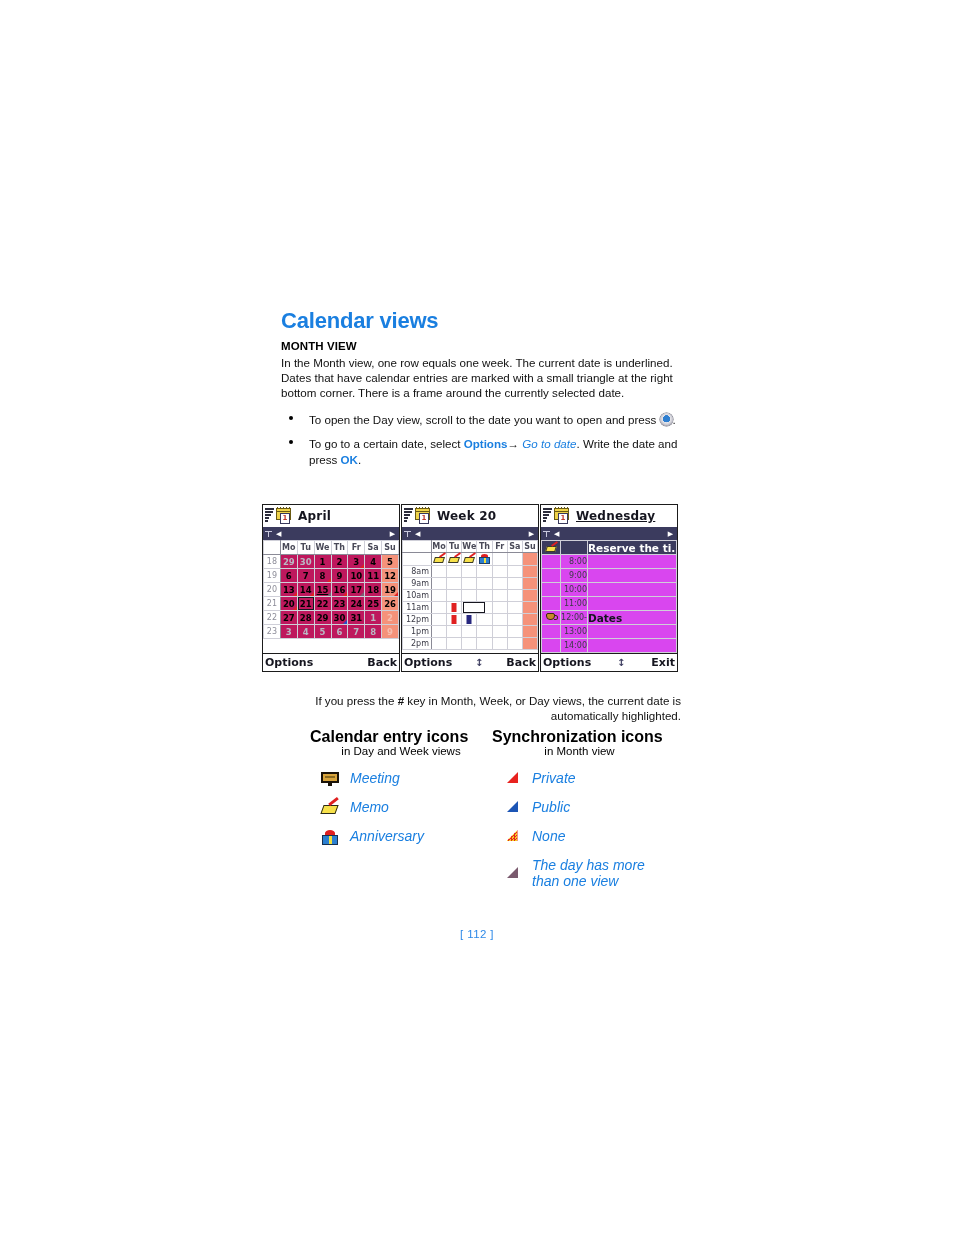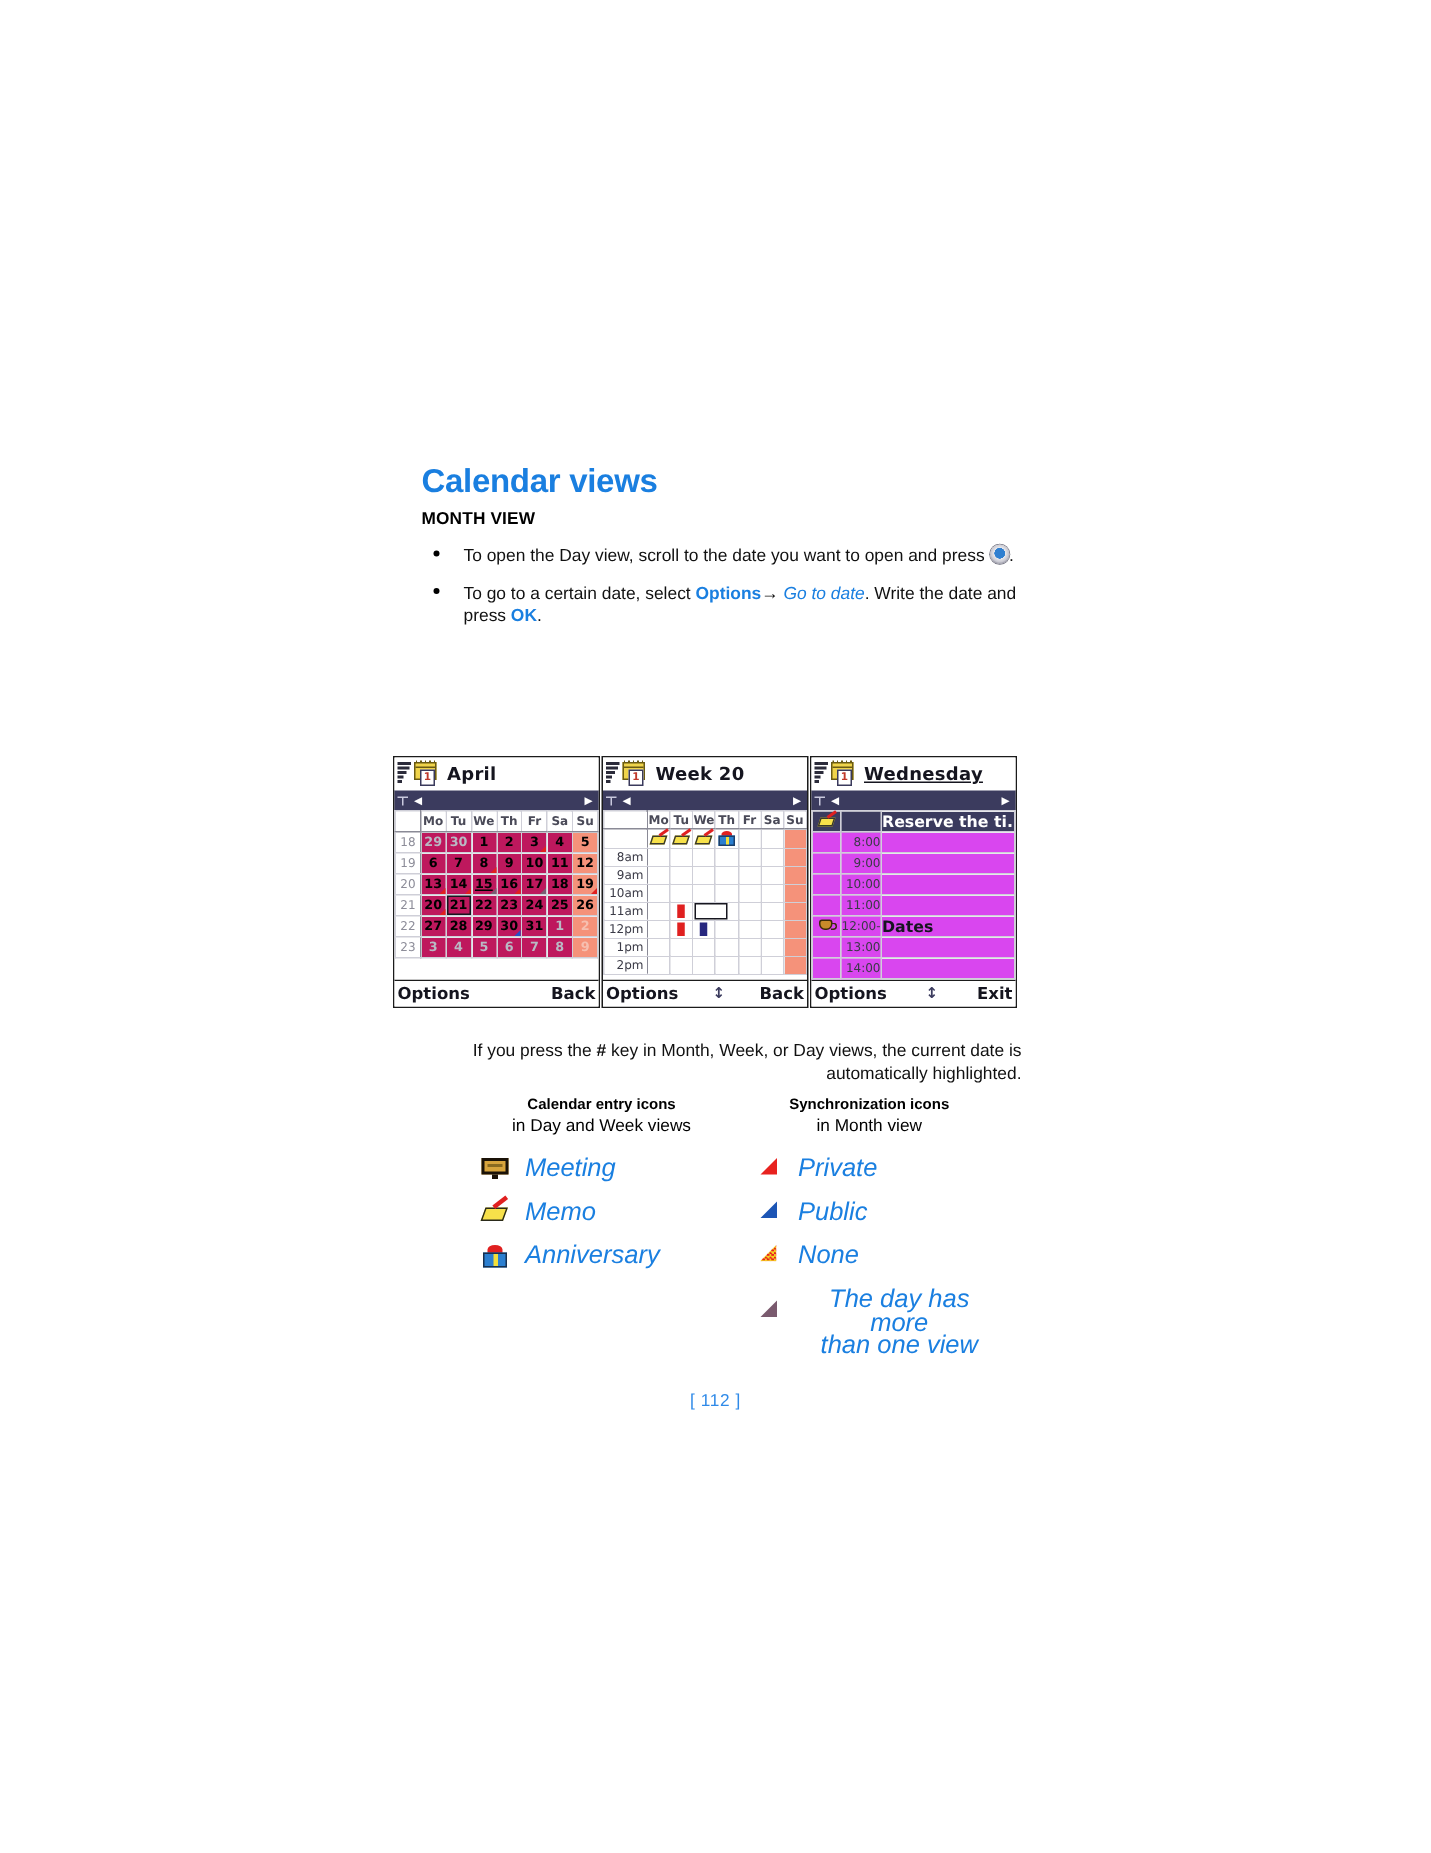--- a/index.html
+++ b/index.html
@@ -465,22 +465,21 @@
     top: 730px;
     width: 400px;
   }
   .legend-cols {
     display: flex;
   }
   .legend-col { }
   .legend-col.left { width: 182px; margin-left: 29px; }
   .legend-col.right { width: 175px; }
   .legend-head {
-    text-align: center;
-    font-size: 10px;
+    font-size: 16px;
     font-weight: bold;
     color: #000;
     line-height: 14px;
   }
   .legend-sub {
     text-align: center;
     font-size: 11.5px;
     font-weight: normal;
     color: #000;
     line-height: 15px;
@@ -494,25 +493,24 @@
   }
   .legend-icon-cell {
     width: 40px;
     flex: none;
     display: flex;
     justify-content: center;
     align-items: flex-start;
     padding-top: 1px;
   }
   .legend-label {
-    font-size: 17px;
+    font-size: 14px;
     font-style: italic;
     color: #1a7fe0;
     line-height: 15.5px;
-    text-align: center;
   }
 
   .big-memo { width: 16px; height: 14px; }
   .big-memo .pad {
     position: absolute; left: 0; top: 4px;
     width: 15px; height: 9px;
     background: #f7e14a;
     border: 1.5px solid #2a2a1a;
     box-sizing: border-box;
     transform: skewX(-20deg);
@@ -588,20 +586,21 @@
     color: #2f8ae8;
     letter-spacing: 0.4px;
   }
 </style>
 <style>.sunlight{background:#f5927a !important;}</style></head>
 <body>
 
 <div class="page">
   <h1 class="section-title">Calendar views</h1>
   <h2 class="subsection">MONTH VIEW</h2>
+  <p class="body-text">In the Month view, one row equals one week. The current date is underlined. Dates that have calendar entries are marked with a small triangle at the right bottom corner. There is a frame around the currently selected date.</p>
 
   <ul class="bullets">
     <li>
       <span class="dot"></span>
       <span>To open the Day view, scroll to the date you want to open and press </span><span class="joystick-icon"></span><span>.</span>
     </li>
     <li>
       <span class="dot"></span>
       <span>To go to a certain date, select </span><span class="blue-bold">Options</span><span class="arrow-glyph">→</span> <span class="blue-italic">Go to date</span><span>. Write the date and press </span><span class="blue-bold">OK</span><span>.</span>
     </li>

